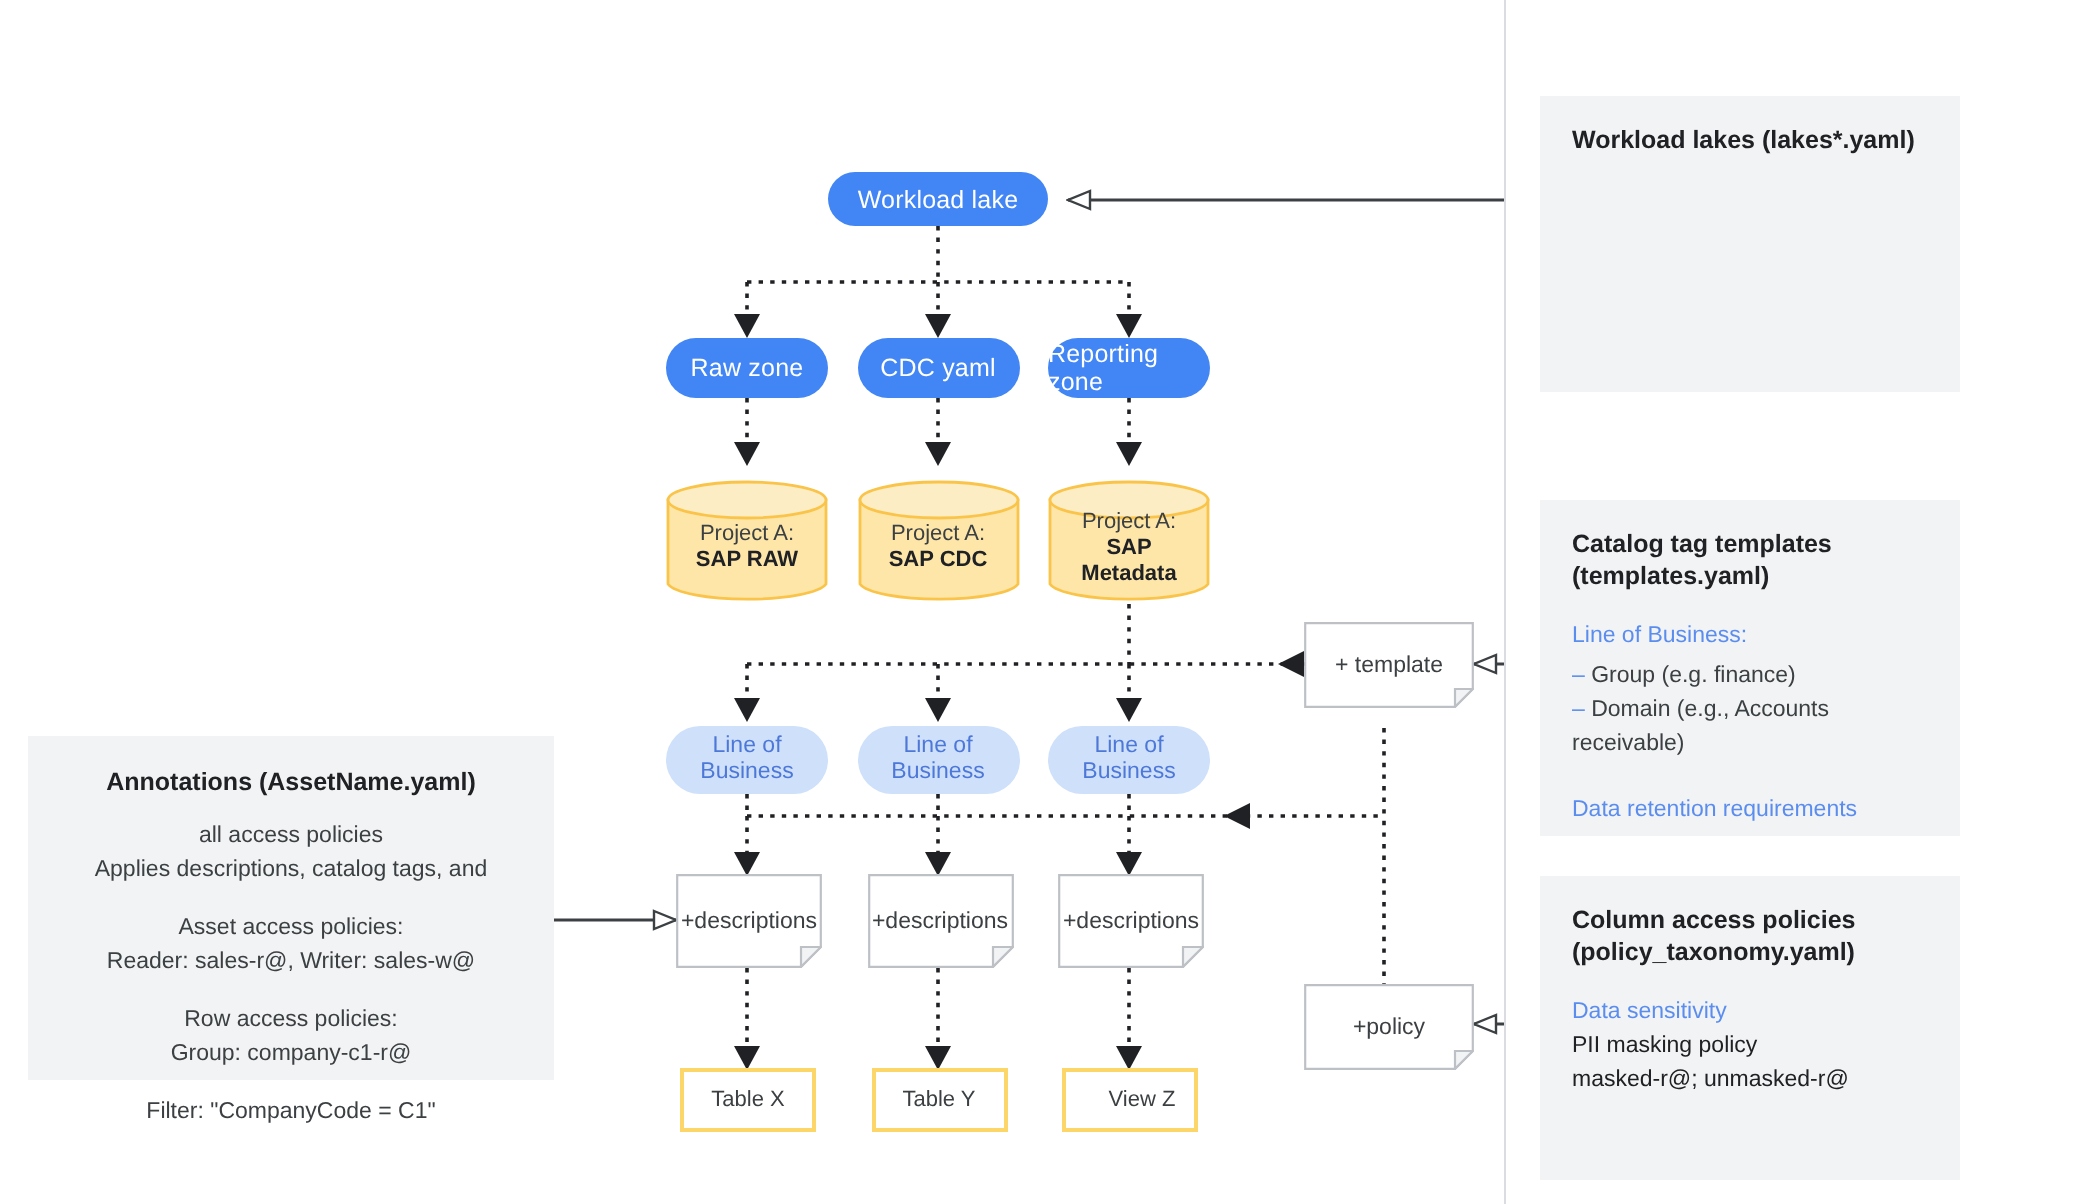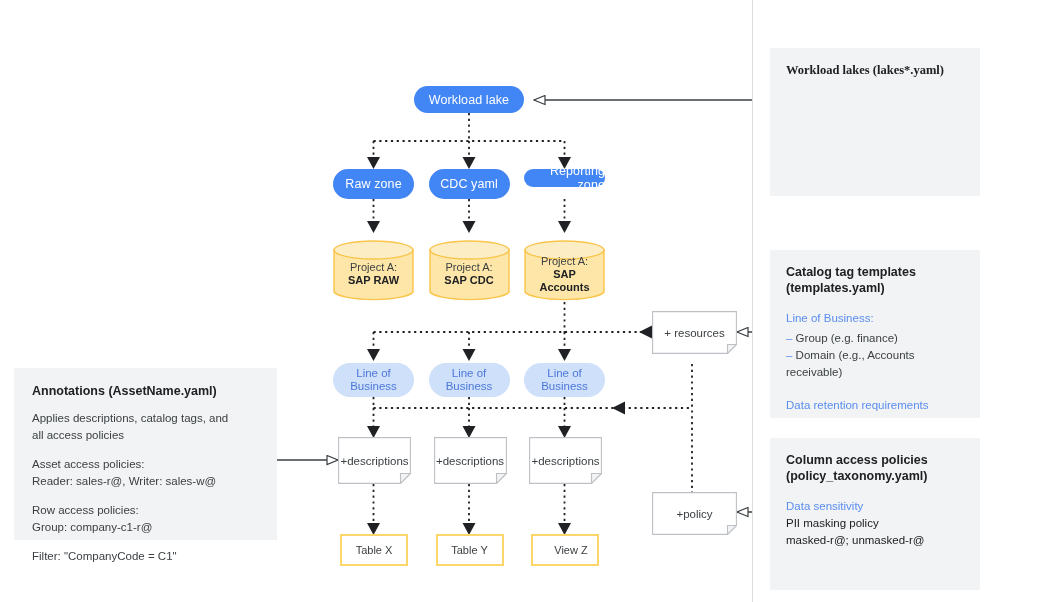--- a/index.html
+++ b/index.html
@@ -15,21 +15,21 @@
   .abs{position:absolute;box-sizing:border-box;}
 
   
   #wires{position:absolute;left:0;top:0;width:1040px;height:602px;}
 
   
   .pill{
     background:#4285f4;color:#ffffff;
     border-radius:999px;
     display:flex;align-items:center;justify-content:center;
-    text-align:right;
+    text-align:left;
     font-size:12.5px;line-height:14px;
     letter-spacing:.1px;
     z-index:3;
   }
   .pill-lob{
     background:#cfe0fb;color:#4d78d8;
     border-radius:999px;
     display:flex;align-items:center;justify-content:center;
     text-align:center;
     font-size:11.5px;line-height:13px;
@@ -202,21 +202,21 @@
   <div class="abs pill" style="left:414px;top:86px;width:110px;height:27px;">
     <span>Workload lake</span>
   </div>
 
   <div class="abs pill" style="left:333px;top:169px;width:81px;height:30px;">
     <span>Raw zone</span>
   </div>
   <div class="abs pill" style="left:428.5px;top:169px;width:81px;height:30px;">
     <span>CDC yaml</span>
   </div>
-  <div class="abs pill" style="left:524px;top:169px;width:81px;height:18px;">
+  <div class="abs pill" style="left:524px;top:169px;width:81px;height:30px;">
     <span>Reporting zone</span>
   </div>
 
   <div class="abs cyl" style="left:333px;top:240px;width:81px;height:62px;">
     <svg class="cyl-svg" width="81" height="62" viewBox="0 0 81 62">
       <path d="M1,10 L1,52 A40,9 0 0 0 80,52 L80,10 Z" fill="#fde6a8" stroke="#f9c449" stroke-width="1.4"></path>
       <ellipse cx="40.5" cy="10" rx="39.5" ry="9" fill="#fdedc4" stroke="#f9c449" stroke-width="1.4"></ellipse>
     </svg>
     <div class="cyl-label">
       <span>Project A:</span>
@@ -233,21 +233,21 @@
       <span class="b">SAP CDC</span>
     </div>
   </div>
   <div class="abs cyl" style="left:524px;top:240px;width:81px;height:62px;">
     <svg class="cyl-svg" width="81" height="62" viewBox="0 0 81 62">
       <path d="M1,10 L1,52 A40,9 0 0 0 80,52 L80,10 Z" fill="#fde6a8" stroke="#f9c449" stroke-width="1.4"></path>
       <ellipse cx="40.5" cy="10" rx="39.5" ry="9" fill="#fdedc4" stroke="#f9c449" stroke-width="1.4"></ellipse>
     </svg>
     <div class="cyl-label" style="line-height:13px;">
       <span>Project A:</span>
-      <span class="b" style="max-width:60px;">SAP Accounts</span>
+      <span class="b" style="max-width:60px;">SAP Metadata</span>
     </div>
   </div>
 
   <div class="abs pill-lob" style="left:333px;top:363px;width:81px;height:34px;flex-direction:column;">
     <span>Line of</span>
     <span>Business</span>
   </div>
   <div class="abs pill-lob" style="left:428.5px;top:363px;width:81px;height:34px;flex-direction:column;">
     <span>Line of</span>
     <span>Business</span>
@@ -287,49 +287,49 @@
   </div>
   <div class="abs tblbox" style="left:531px;top:534px;width:68px;height:32px;padding-left:12px;">
     <span>View Z</span>
   </div>
 
   <div class="abs note" style="left:652px;top:311px;width:85px;height:43px;">
     <svg class="note-svg" width="85" height="43" viewBox="0 0 85 43">
       <path d="M0.6,0.6 L84.4,0.6 L84.4,33.5 L75.5,42.4 L0.6,42.4 Z" fill="#ffffff" stroke="#bdc1c6" stroke-width="1.1"></path>
       <path d="M84.4,33.5 L75.5,33.5 L75.5,42.4 Z" fill="#f1f3f4" stroke="#bdc1c6" stroke-width="1.1"></path>
     </svg>
-    <div class="note-label">+ resources</div>
+    <div class="note-label">+ template</div>
   </div>
 
   <div class="abs note" style="left:652px;top:492px;width:85px;height:43px;text-align:right;">
     <svg class="note-svg" width="85" height="43" viewBox="0 0 85 43">
       <path d="M0.6,0.6 L84.4,0.6 L84.4,33.5 L75.5,42.4 L0.6,42.4 Z" fill="#ffffff" stroke="#bdc1c6" stroke-width="1.1"></path>
       <path d="M84.4,33.5 L75.5,33.5 L75.5,42.4 Z" fill="#f1f3f4" stroke="#bdc1c6" stroke-width="1.1"></path>
     </svg>
     <div class="note-label">+policy</div>
   </div>
 
-  <div class="abs graybox" style="left:14px;top:368px;width:263px;height:172px;padding:16px 18px 2px 18px;">
+  <div class="abs graybox" style="left:14px;top:368px;width:263px;height:172px;padding:16px 18px 2px 18px;text-align:center;">
     <div class="ann-title">Annotations (AssetName.yaml)</div>
     <div class="ann-body" style="margin-top:12px;">
+      <div>all access policies</div>
       <div>Applies descriptions, catalog tags, and</div>
-      <div>all access policies</div>
     </div>
     <div class="ann-body accent" style="margin-top:12px;">Asset access policies:</div>
     <div class="ann-body">Reader: sales-r@, Writer: sales-w@</div>
     <div class="ann-body accent" style="margin-top:12px;">Row access policies:</div>
     <div class="ann-body">Group: company-c1-r@</div>
     <div class="ann-body" style="margin-top:12px;">Filter: "CompanyCode = C1"</div>
   </div>
 
   <div class="abs rightpanel" style="left:752px;top:0px;width:288px;height:602px;"></div>
 
   <div class="abs panel-title" style="left:752px;top:16px;width:288px;height:24px;">Metadata resources</div>
 
-  <div class="abs graybox" style="left:770px;top:48px;width:210px;height:148px;padding:14px 0 0 0;font-family:Liberation Serif, serif;">
+  <div class="abs graybox" style="left:770px;top:48px;width:210px;height:148px;padding:14px 0 0 0;">
     <div class="gb-head" style="padding-left:16px;">Workload lakes (lakes*.yaml)</div>
   </div>
   <div class="abs lake-item" style="left:816px;top:86px;width:100px;height:29px;">
     <span>SAP</span>
   </div>
   <div class="abs lake-item" style="left:816px;top:122px;width:100px;height:29px;">
     <span>Salesforce</span>
   </div>
   <div class="abs lake-item" style="left:816px;top:158px;width:100px;height:29px;">
     <span>Marketing</span>

